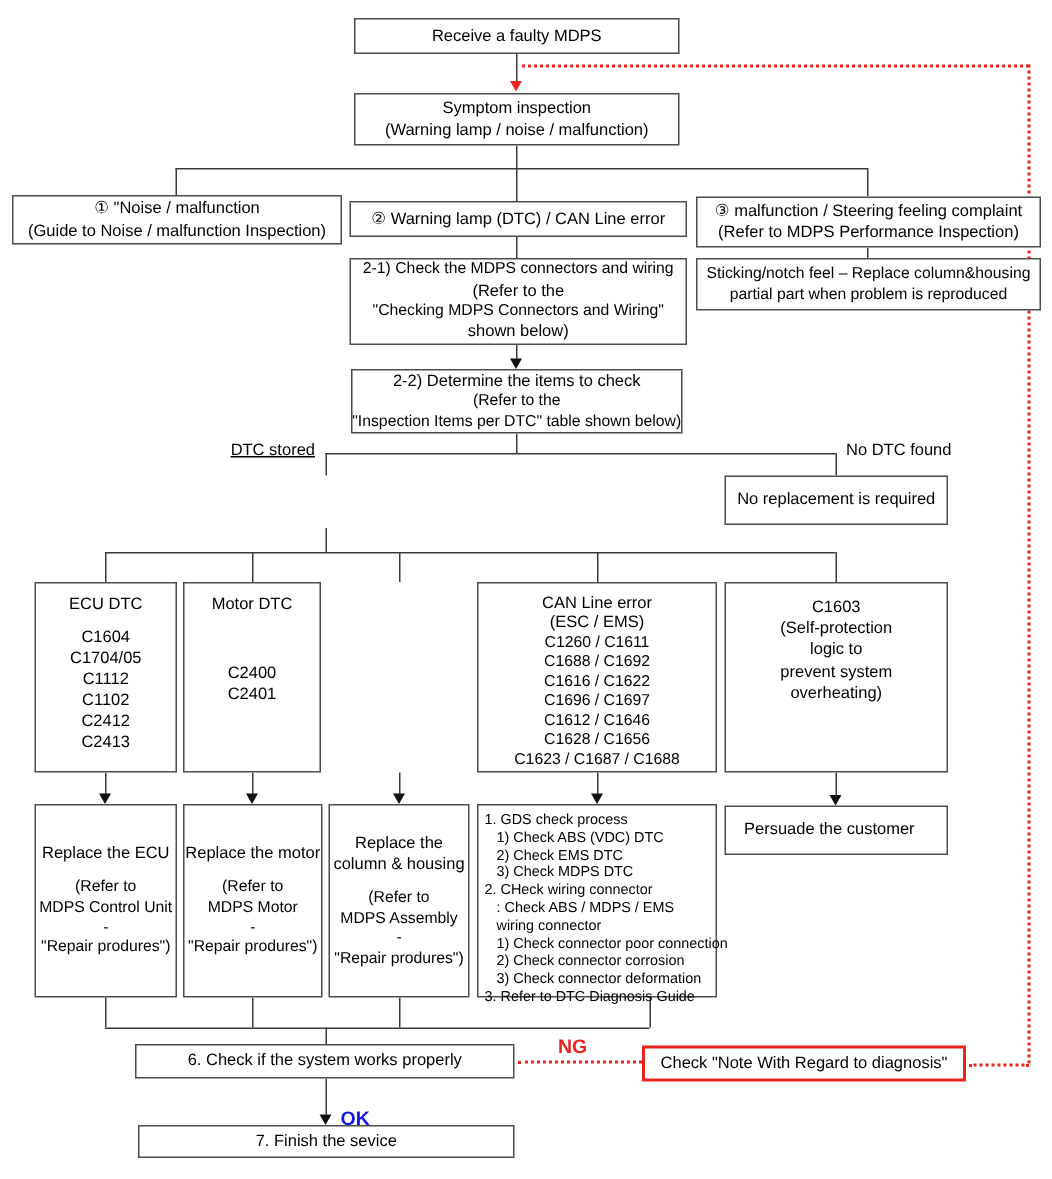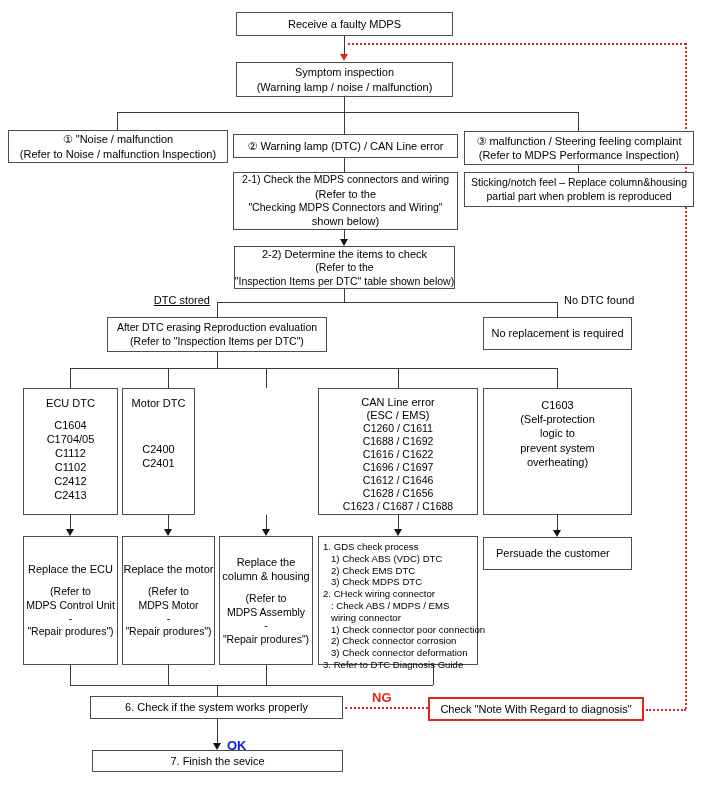--- a/index.html
+++ b/index.html
@@ -96,21 +96,21 @@
     <span class="ln">Receive a faulty MDPS</span>
   </div>
 
   <div class="fb" style="left:236px;top:62px;width:217px;height:35px;">
     <span class="ln">Symptom inspection</span>
     <span class="ln">(Warning lamp / noise / malfunction)</span>
   </div>
 
   <div class="fb" style="left:8px;top:130px;width:220px;height:33px;">
     <span class="ln">① "Noise / malfunction</span>
-    <span class="ln">(Refer to Noise / malfunction Inspection)</span>
+    <span class="ln">(Guide to Noise / malfunction Inspection)</span>
   </div>
 
   <div class="fb" style="left:464px;top:131px;width:230px;height:34px;">
     <span class="ln">③ malfunction / Steering feeling complaint</span>
     <span class="ln">(Refer to MDPS Performance Inspection)</span>
   </div>
 
   <div class="fb" style="left:233px;top:134px;width:225px;height:24px;">
     <span class="ln">② Warning lamp (DTC) / CAN Line error</span>
   </div>
@@ -129,42 +129,38 @@
 
   <div class="fb" style="left:234px;top:246px;width:221px;height:43px;">
     <span class="ln">2-2) Determine the items to check</span>
     <span class="ln small">(Refer to the</span>
     <span class="ln small">"Inspection Items per DTC" table shown below)</span>
   </div>
 
   <div class="lbl" style="left:138px;top:294px;width:72px;text-align:right;text-decoration:underline;">DTC stored</div>
   <div class="lbl" style="left:564px;top:294px;">No DTC found</div>
 
-  <div class="fb" style="left:107px;top:317px;width:220px;height:35px;">
-    <span class="ln small">After DTC erasing Reproduction evaluation</span>
-    <span class="ln small">(Refer to "Inspection Items per DTC")</span>
-  </div>
 
   <div class="fb" style="left:483px;top:317px;width:149px;height:33px;">
     <span class="ln">No replacement is required</span>
   </div>
 
   <div class="fb topalign" style="left:23px;top:388px;width:95px;height:127px;">
     <span class="ln">ECU DTC</span>
     <div class="codes">
       <span>C1604</span>
       <span>C1704/05</span>
       <span>C1112</span>
       <span>C1102</span>
       <span>C2412</span>
       <span>C2413</span>
     </div>
   </div>
 
-  <div class="fb topalign" style="left:122px;top:388px;width:73px;height:127px;">
+  <div class="fb topalign" style="left:122px;top:388px;width:92px;height:127px;">
     <span class="ln">Motor DTC</span>
     <div class="codes biggap">
       <span>C2400</span>
       <span>C2401</span>
     </div>
   </div>
 
 
   <div class="fb topalign can" style="left:318px;top:388px;width:160px;height:127px;">
     <span class="ln title-ln">CAN Line error</span>

